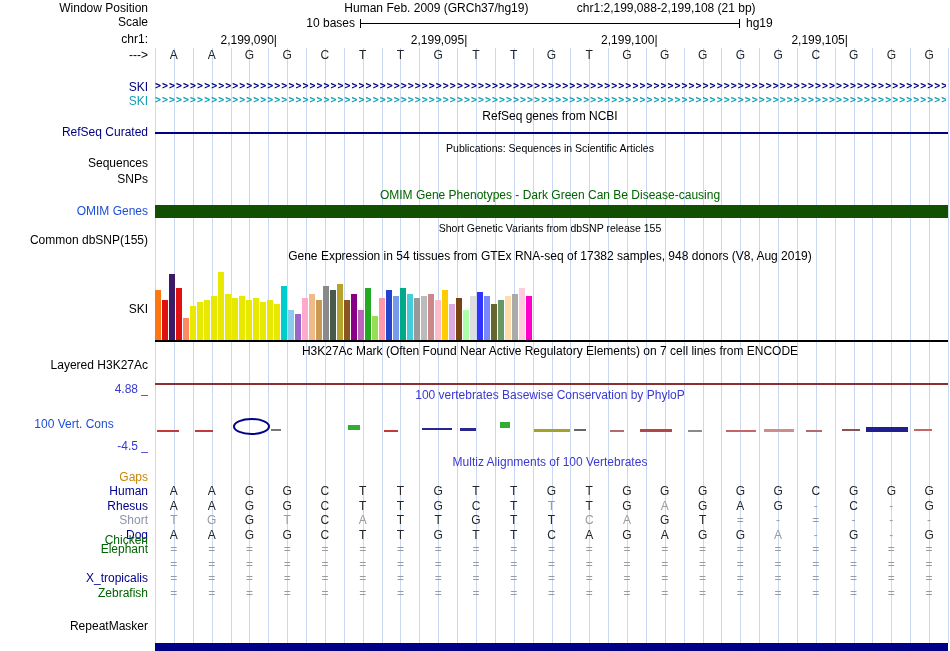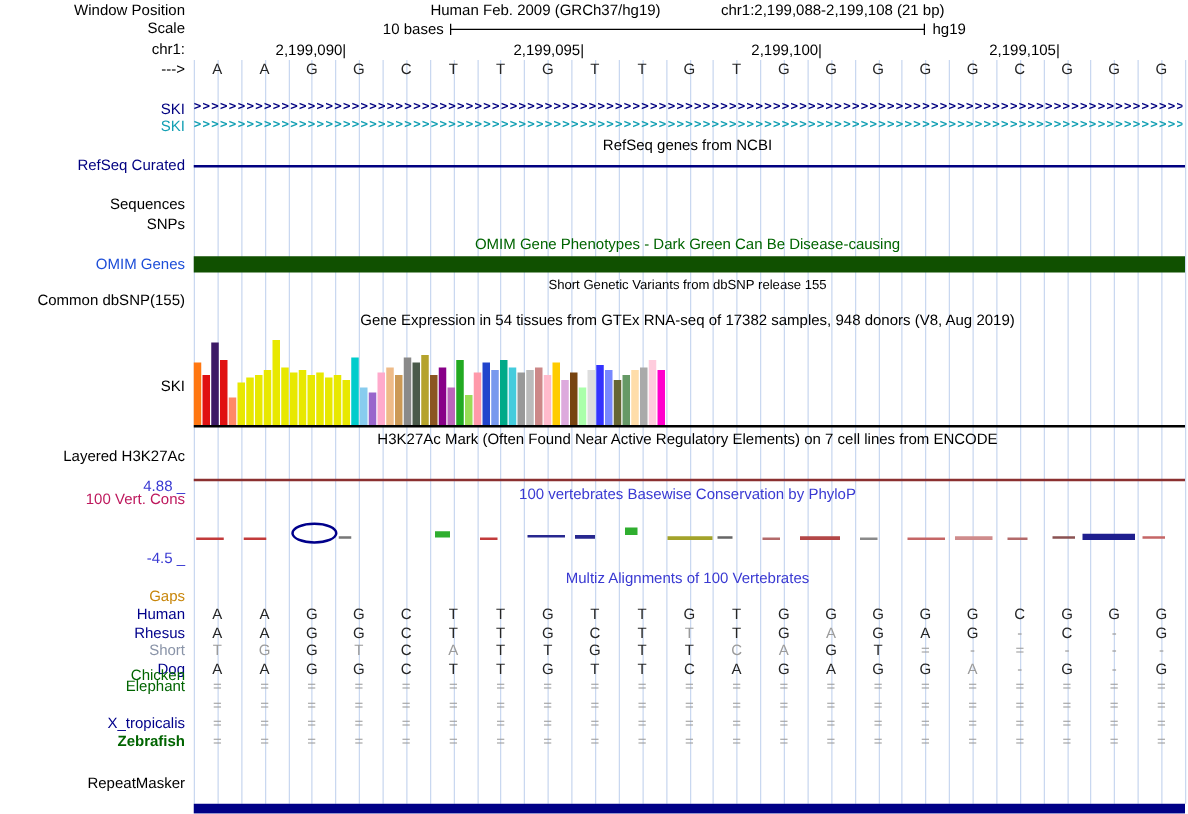--- a/index.html
+++ b/index.html
@@ -119,20 +119,21 @@
 
   <div class="lbl" style="top: 81px; color: rgb(0, 0, 128);">SKI</div>
   <div id="ski1" class="arrows" style="top: 80px; color: rgb(0, 0, 128);">&gt;&gt;&gt;&gt;&gt;&gt;&gt;&gt;&gt;&gt;&gt;&gt;&gt;&gt;&gt;&gt;&gt;&gt;&gt;&gt;&gt;&gt;&gt;&gt;&gt;&gt;&gt;&gt;&gt;&gt;&gt;&gt;&gt;&gt;&gt;&gt;&gt;&gt;&gt;&gt;&gt;&gt;&gt;&gt;&gt;&gt;&gt;&gt;&gt;&gt;&gt;&gt;&gt;&gt;&gt;&gt;&gt;&gt;&gt;&gt;&gt;&gt;&gt;&gt;&gt;&gt;&gt;&gt;&gt;&gt;&gt;&gt;&gt;&gt;&gt;&gt;&gt;&gt;&gt;&gt;&gt;&gt;&gt;&gt;&gt;&gt;&gt;&gt;&gt;&gt;&gt;&gt;&gt;&gt;&gt;&gt;&gt;&gt;&gt;&gt;&gt;&gt;&gt;&gt;&gt;&gt;&gt;&gt;&gt;&gt;&gt;&gt;&gt;&gt;&gt;&gt;&gt;&gt;&gt;&gt;&gt;&gt;&gt;&gt;&gt;&gt;&gt;&gt;&gt;&gt;&gt;&gt;&gt;&gt;&gt;&gt;&gt;&gt;&gt;&gt;&gt;&gt;&gt;&gt;&gt;&gt;&gt;&gt;&gt;&gt;&gt;&gt;&gt;&gt;&gt;&gt;&gt;&gt;&gt;&gt;&gt;&gt;&gt;&gt;&gt;&gt;&gt;&gt;&gt;&gt;</div>
   <div class="lbl" style="top: 95px; color: rgb(20, 160, 180);">SKI</div>
   <div id="ski2" class="arrows" style="top: 94px; color: rgb(20, 160, 180);">&gt;&gt;&gt;&gt;&gt;&gt;&gt;&gt;&gt;&gt;&gt;&gt;&gt;&gt;&gt;&gt;&gt;&gt;&gt;&gt;&gt;&gt;&gt;&gt;&gt;&gt;&gt;&gt;&gt;&gt;&gt;&gt;&gt;&gt;&gt;&gt;&gt;&gt;&gt;&gt;&gt;&gt;&gt;&gt;&gt;&gt;&gt;&gt;&gt;&gt;&gt;&gt;&gt;&gt;&gt;&gt;&gt;&gt;&gt;&gt;&gt;&gt;&gt;&gt;&gt;&gt;&gt;&gt;&gt;&gt;&gt;&gt;&gt;&gt;&gt;&gt;&gt;&gt;&gt;&gt;&gt;&gt;&gt;&gt;&gt;&gt;&gt;&gt;&gt;&gt;&gt;&gt;&gt;&gt;&gt;&gt;&gt;&gt;&gt;&gt;&gt;&gt;&gt;&gt;&gt;&gt;&gt;&gt;&gt;&gt;&gt;&gt;&gt;&gt;&gt;&gt;&gt;&gt;&gt;&gt;&gt;&gt;&gt;&gt;&gt;&gt;&gt;&gt;&gt;&gt;&gt;&gt;&gt;&gt;&gt;&gt;&gt;&gt;&gt;&gt;&gt;&gt;&gt;&gt;&gt;&gt;&gt;&gt;&gt;&gt;&gt;&gt;&gt;&gt;&gt;&gt;&gt;&gt;&gt;&gt;&gt;&gt;&gt;&gt;&gt;&gt;&gt;&gt;&gt;&gt;</div>
 
   <div class="hdr" style="top:110px">RefSeq genes from NCBI</div>
   <div class="lbl" style="top: 126px; color: rgb(0, 0, 128);">RefSeq Curated</div>
   <div class="hline" style="left: 155px; width: 793px; top: 132px; height: 2px; background: rgb(0, 0, 128);"></div>
 
+  <div class="hdr small" style="top:142px">Publications: Sequences in Scientific Articles</div>
   <div class="lbl" style="top:157px">Sequences</div>
   <div class="lbl" style="top:173px">SNPs</div>
 
   <div class="hdr" style="top: 189px; color: rgb(0, 100, 0);">OMIM Gene Phenotypes - Dark Green Can Be Disease-causing</div>
   <div class="lbl" style="top: 205px; color: #1d4ed8;">OMIM Genes</div>
   <div class="hline" style="left: 155px; width: 793px; top: 205px; height: 13px; background: rgb(16, 80, 0);"></div>
 
   <div class="hdr small" style="top:222px">Short Genetic Variants from dbSNP release 155</div>
   <div class="lbl" style="top:234px">Common dbSNP(155)</div>
 
@@ -195,21 +196,21 @@
       <div class="gtexbar" style="left: 526px; top: 296px; height: 44px; background: rgb(255, 0, 204);"></div>
     </div>
   <div class="hline" style="left: 155px; width: 793px; top: 340px; height: 2px; background: rgb(0, 0, 0);"></div>
 
   <div class="hdr" style="top:345px">H3K27Ac Mark (Often Found Near Active Regulatory Elements) on 7 cell lines from ENCODE</div>
   <div class="lbl" style="top:359px">Layered H3K27Ac</div>
   <div class="hline" style="left: 155px; width: 793px; top: 383px; height: 2px; background: rgb(139, 48, 48);"></div>
 
   <div class="lbl" style="top: 383px; color: rgb(57, 57, 210);">4.88 _</div>
   <div class="hdr" style="top: 389px; color: rgb(57, 57, 210);">100 vertebrates Basewise Conservation by PhyloP</div>
-  <div class="lbl" style="top: 393px; color: #be185d;">100 Vert. Cons</div>
+  <div class="lbl" style="top: 418px; color: #1d4ed8; text-align: center;">100 Vert. Cons</div>
   <div class="lbl" style="top: 440px; color: rgb(57, 57, 210);">-4.5 _</div>
   <div id="phylop-marks">
       <div class="pmark" style="left: 157px; top: 430px; width: 22px; height: 2px; background: rgb(194, 59, 59);"></div>
       <div class="pmark" style="left: 195px; top: 430px; width: 18px; height: 2px; background: rgb(194, 59, 59);"></div>
       <div class="pmark" style="left: 233px; top: 418px; width: 33px; height: 13px; border: 2.5px solid rgb(0, 0, 139); border-radius: 50%;"></div>
       <div class="pmark" style="left: 271px; top: 429px; width: 10px; height: 2px; background: rgb(119, 119, 119);"></div>
       <div class="pmark" style="left: 348px; top: 425px; width: 12px; height: 5px; background: rgb(47, 174, 47);"></div>
       <div class="pmark" style="left: 384px; top: 430px; width: 14px; height: 2px; background: rgb(194, 59, 59);"></div>
       <div class="pmark" style="left: 422px; top: 428px; width: 30px; height: 2px; background: rgb(39, 39, 143);"></div>
       <div class="pmark" style="left: 460px; top: 428px; width: 16px; height: 3px; background: rgb(39, 39, 143);"></div>
@@ -377,21 +378,21 @@
       <div class="base muted" style="left: 589.262px; top: 572px;">=</div>
       <div class="base muted" style="left: 627.024px; top: 572px;">=</div>
       <div class="base muted" style="left: 664.786px; top: 572px;">=</div>
       <div class="base muted" style="left: 702.548px; top: 572px;">=</div>
       <div class="base muted" style="left: 740.31px; top: 572px;">=</div>
       <div class="base muted" style="left: 778.071px; top: 572px;">=</div>
       <div class="base muted" style="left: 815.833px; top: 572px;">=</div>
       <div class="base muted" style="left: 853.595px; top: 572px;">=</div>
       <div class="base muted" style="left: 891.357px; top: 572px;">=</div>
       <div class="base muted" style="left: 929.119px; top: 572px;">=</div>
-      <div class="lbl" style="top: 586.5px; color: rgb(0, 100, 0); font-weight: bold;">Zebrafish</div>
+      <div class="lbl" style="top: 586.5px; color: rgb(0, 100, 0);">Zebrafish</div>
       <div class="base muted" style="left: 173.881px; top: 586.5px;">=</div>
       <div class="base muted" style="left: 211.643px; top: 586.5px;">=</div>
       <div class="base muted" style="left: 249.405px; top: 586.5px;">=</div>
       <div class="base muted" style="left: 287.167px; top: 586.5px;">=</div>
       <div class="base muted" style="left: 324.929px; top: 586.5px;">=</div>
       <div class="base muted" style="left: 362.69px; top: 586.5px;">=</div>
       <div class="base muted" style="left: 400.452px; top: 586.5px;">=</div>
       <div class="base muted" style="left: 438.214px; top: 586.5px;">=</div>
       <div class="base muted" style="left: 475.976px; top: 586.5px;">=</div>
       <div class="base muted" style="left: 513.738px; top: 586.5px;">=</div>

